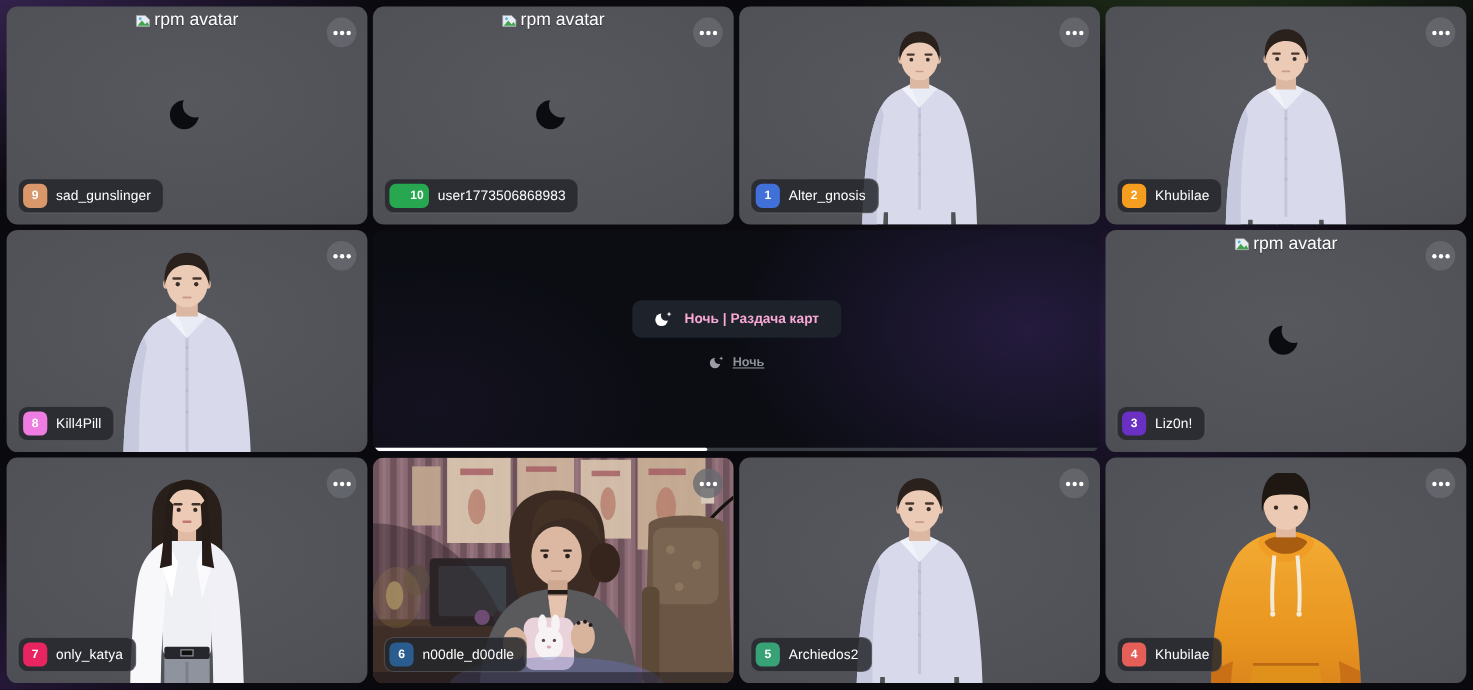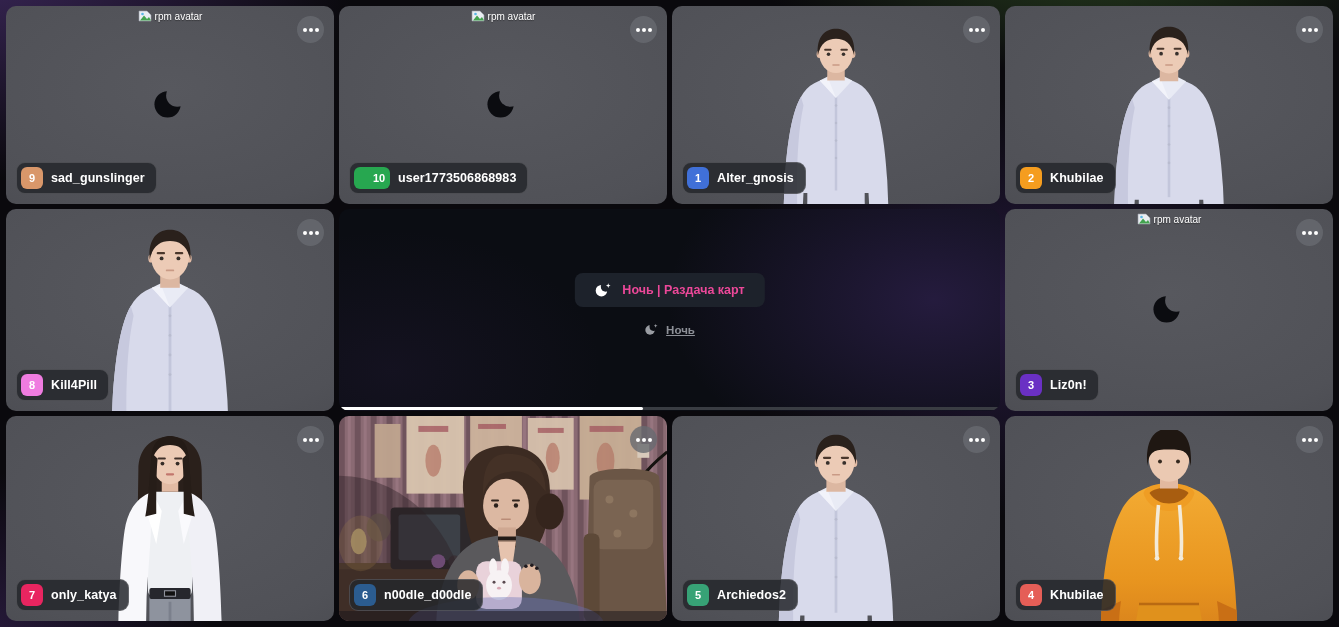--- a/index.html
+++ b/index.html
@@ -26,21 +26,21 @@
   .stage{
     grid-column:2/4;position:relative;border-radius:10px;overflow:hidden;
     background:
       radial-gradient(380px 250px at 90% 45%, rgba(96,60,160,0.30), rgba(0,0,0,0) 70%),
       radial-gradient(300px 200px at 8% 80%, rgba(60,40,90,0.18), rgba(0,0,0,0) 70%),
       #0b0d13;
   }
   .rpm-header{
     position:absolute;top:4px;left:0;right:0;
     display:flex;justify-content:center;align-items:center;gap:3px;
-    color:#fff;font-size:10px;z-index:3;text-shadow:0 1px 1px rgba(0,0,0,.4);
+    color:#fff;font-size:16px;z-index:3;text-shadow:0 1px 1px rgba(0,0,0,.4);
   }
   .rpm-header svg{width:14px;height:12px;}
   .menu-btn{
     position:absolute;top:10px;right:10px;width:27px;height:27px;border-radius:50%;
     background:rgba(104,106,112,0.80);display:flex;align-items:center;justify-content:center;
     z-index:5;border:none;cursor:pointer;
   }
   .dots{width:4px;height:4px;border-radius:50%;background:#fff;box-shadow:-6px 0 0 #fff,6px 0 0 #fff;}
   .moon-center{
     position:absolute;top:50%;left:50%;transform:translate(-50%,-56%);
@@ -50,29 +50,29 @@
     position:absolute;left:10px;bottom:10px;z-index:6;
     display:flex;align-items:center;gap:8px;
     background:rgba(36,39,43,0.85);border:1px solid rgba(255,255,255,0.16);
     border-radius:9px;padding:4px 11px 4px 4px;
   }
   .chip{
     min-width:16px;height:22px;padding:0 3px;border-radius:6px;
     display:flex;align-items:center;justify-content:center;
     color:#fff;font-size:11px;font-weight:bold;
   }
-  .badge-name{color:#fff;font-size:12.5px;font-weight:bold;letter-spacing:.1px;white-space:nowrap;}
+  .badge-name{color:#fff;font-size:12.5px;font-weight:normal;letter-spacing:.1px;white-space:nowrap;}
   .avatar-wrap{position:absolute;left:50%;transform:translateX(-50%);bottom:0;z-index:1;}
   .avatar-wrap svg{display:block;width:100%;height:100%;}
   .cam-svg{position:absolute;inset:0;width:100%;height:100%;z-index:1;}
   .phase-pill{
     position:absolute;top:64px;left:50%;transform:translateX(-50%);
     display:flex;align-items:center;gap:11px;
     background:#1d222b;border-radius:8px;padding:9px 20px;
-    color:#ec4899;font-size:12.5px;font-weight:600;white-space:nowrap;justify-content:space-between;
+    color:#f9a8d4;font-size:12.5px;font-weight:600;white-space:nowrap;justify-content:space-between;
   }
   .phase-pill svg{width:17px;height:16px;color:#fff;}
   .phase-sub{
     position:absolute;top:114px;left:50%;transform:translateX(-50%);
     display:flex;align-items:center;gap:8px;color:#8d9097;font-size:11.5px;font-weight:600;text-decoration:underline;
   }
   .phase-sub svg{width:14px;height:13px;color:#9a9da3;}
   .progress{position:absolute;left:0;right:0;bottom:1px;height:3px;background:#3a3d43;z-index:4;}
   .progress-fill{height:100%;background:#ffffff;border-radius:0 2px 2px 0;}
 </style>

